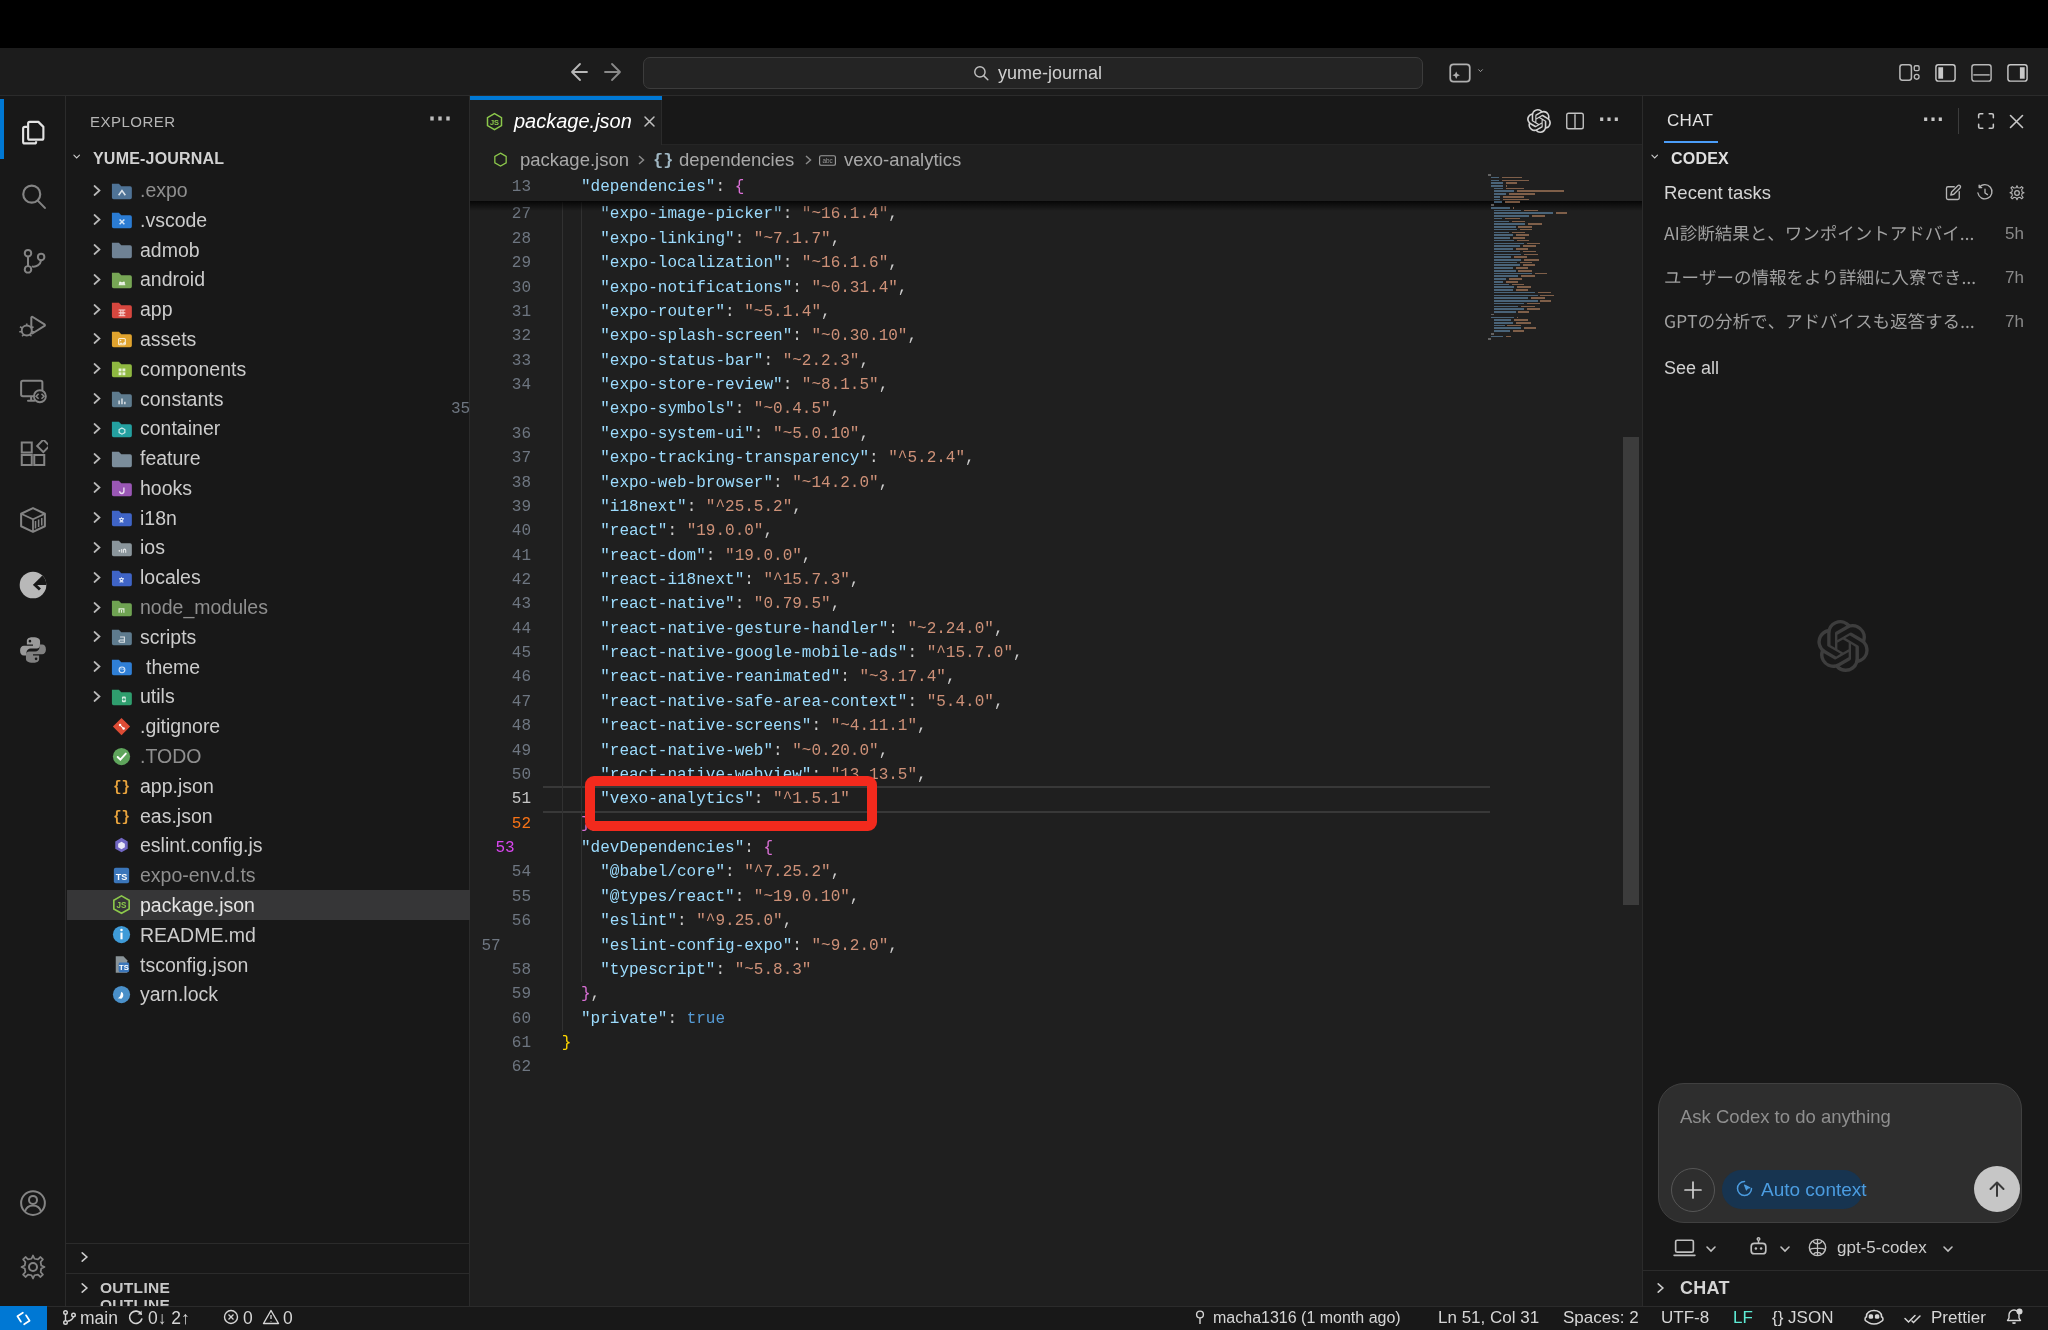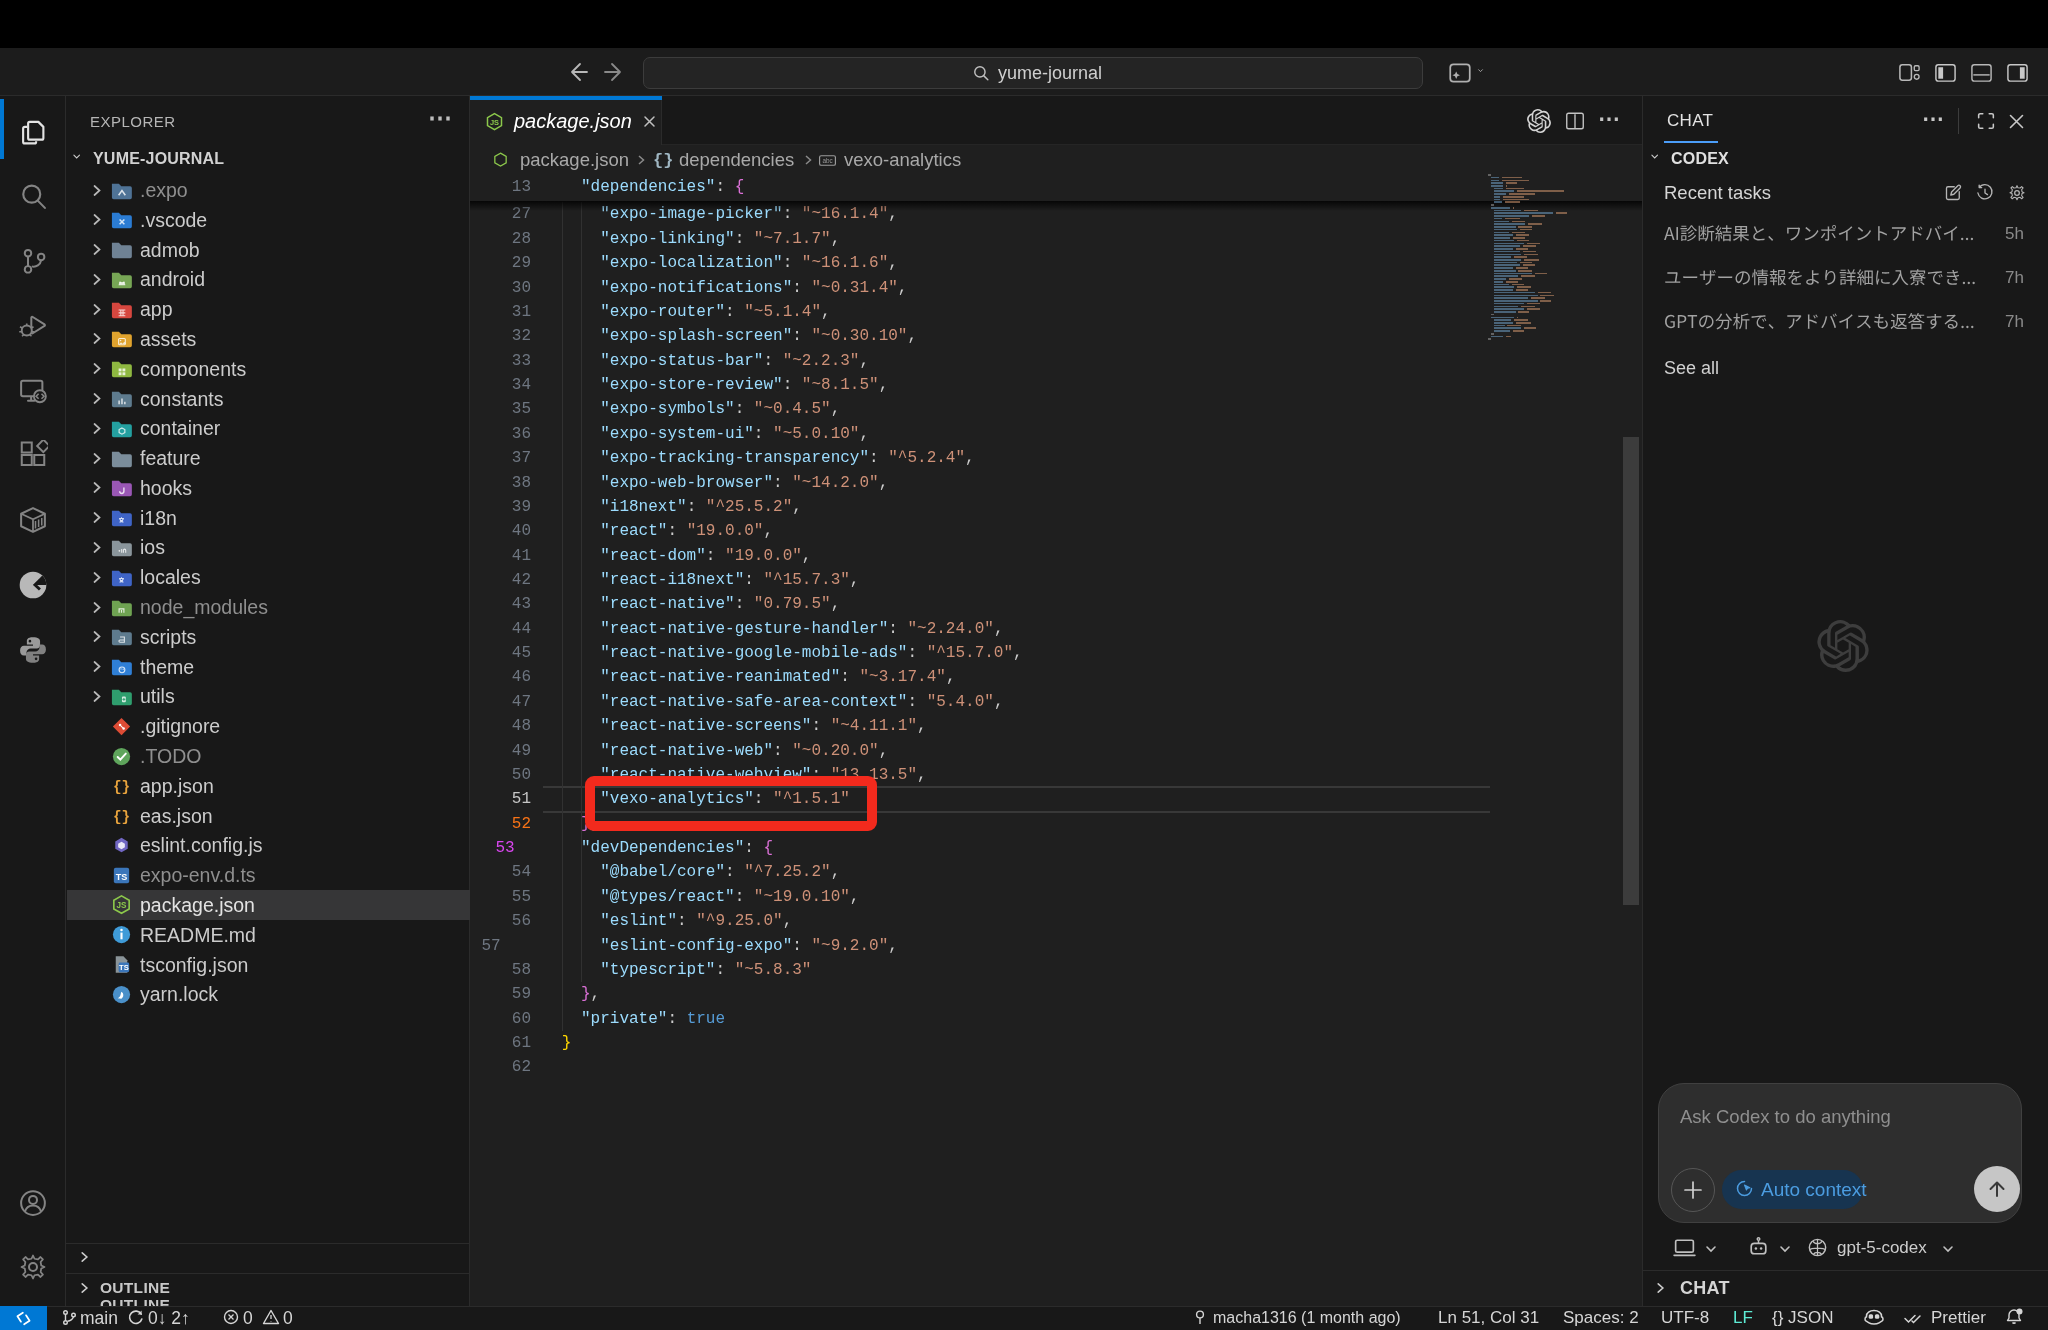--- a/index.html
+++ b/index.html
@@ -242,21 +242,21 @@
 <div style="position:absolute;left:140px;top:636.8499999999999px;transform:translateY(-50%);font-family:'Liberation Sans',sans-serif;font-size:19.5px;font-weight:400;color:#cccccc;white-space:nowrap;">scripts</div>
 <svg style="position:absolute;left:90px;top:659.14px;" width="15" height="15" viewBox="0 0 15 15">
     <path d="M4.5 3 l5 4.5 -5 4.5" stroke="#b9b9b9" stroke-width="1.7" fill="none" stroke-linecap="round"></path>
   </svg>
 <svg style="position:absolute;left:110px;top:655.14px;" width="23" height="23" viewBox="0 0 24 24">
     <path d="M2 5 h7.2 l2.6 2.6 H21 a1.8 1.8 0 0 1 1.8 1.8 v9.8 a1.8 1.8 0 0 1 -1.8 1.8 H3.8 A1.8 1.8 0 0 1 2 19.2 V5z" fill="#2f7fd6"></path>
     <circle cx="12.5" cy="15.5" r="3" fill="none" stroke="#ffffffcc" stroke-width="1.2"></circle>
     <circle cx="11.5" cy="14.5" r=".7" fill="#ffffffcc"></circle>
     <circle cx="13.8" cy="14.8" r=".7" fill="#ffffffcc"></circle>
   </svg>
-<div style="position:absolute;left:140px;top:666.64px;transform:translateY(-50%);font-family:'Liberation Sans',sans-serif;font-size:19.5px;font-weight:400;color:#cccccc;white-space:nowrap;">theme</div>
+<div style="position:absolute;left:146px;top:666.64px;transform:translateY(-50%);font-family:'Liberation Sans',sans-serif;font-size:19.5px;font-weight:400;color:#cccccc;white-space:nowrap;">theme</div>
 <svg style="position:absolute;left:90px;top:688.9300000000001px;" width="15" height="15" viewBox="0 0 15 15">
     <path d="M4.5 3 l5 4.5 -5 4.5" stroke="#b9b9b9" stroke-width="1.7" fill="none" stroke-linecap="round"></path>
   </svg>
 <svg style="position:absolute;left:110px;top:684.9300000000001px;" width="23" height="23" viewBox="0 0 24 24">
     <path d="M2 5 h7.2 l2.6 2.6 H21 a1.8 1.8 0 0 1 1.8 1.8 v9.8 a1.8 1.8 0 0 1 -1.8 1.8 H3.8 A1.8 1.8 0 0 1 2 19.2 V5z" fill="#2f9e6e"></path>
     <rect x="12.5" y="12" width="4" height="6" rx="1" fill="#ffffffcc"></rect>
     <path d="M14.5 13.5 v3 M13 15 h3" stroke="#2f9e6e" stroke-width="1"></path>
   </svg>
 <div style="position:absolute;left:140px;top:696.4300000000001px;transform:translateY(-50%);font-family:'Liberation Sans',sans-serif;font-size:19.5px;font-weight:400;color:#cccccc;white-space:nowrap;">utils</div>
 <svg style="position:absolute;left:110px;top:714.72px;" width="23" height="23" viewBox="0 0 24 24">
@@ -370,21 +370,21 @@
 <div style="position:absolute;left:451px;width:80px;top:275.5px;height:24.37px;line-height:24.37px;text-align:right;font-family:'Liberation Mono',monospace;font-size:16px;color:#6e7681">30</div>
 <div style="position:absolute;left:561.8px;top:275.5px;height:24.37px;line-height:24.37px;font-family:'Liberation Mono',monospace;font-size:16px;white-space:pre;"><span style="color:#9CDCFE">&nbsp;&nbsp;&nbsp;&nbsp;"expo-notifications"</span><span style="color:#cccccc">: </span><span style="color:#CE9178">"~0.31.4"</span><span style="color:#cccccc">,</span></div>
 <div style="position:absolute;left:451px;width:80px;top:299.9px;height:24.37px;line-height:24.37px;text-align:right;font-family:'Liberation Mono',monospace;font-size:16px;color:#6e7681">31</div>
 <div style="position:absolute;left:561.8px;top:299.9px;height:24.37px;line-height:24.37px;font-family:'Liberation Mono',monospace;font-size:16px;white-space:pre;"><span style="color:#9CDCFE">&nbsp;&nbsp;&nbsp;&nbsp;"expo-router"</span><span style="color:#cccccc">: </span><span style="color:#CE9178">"~5.1.4"</span><span style="color:#cccccc">,</span></div>
 <div style="position:absolute;left:451px;width:80px;top:324.2px;height:24.37px;line-height:24.37px;text-align:right;font-family:'Liberation Mono',monospace;font-size:16px;color:#6e7681">32</div>
 <div style="position:absolute;left:561.8px;top:324.2px;height:24.37px;line-height:24.37px;font-family:'Liberation Mono',monospace;font-size:16px;white-space:pre;"><span style="color:#9CDCFE">&nbsp;&nbsp;&nbsp;&nbsp;"expo-splash-screen"</span><span style="color:#cccccc">: </span><span style="color:#CE9178">"~0.30.10"</span><span style="color:#cccccc">,</span></div>
 <div style="position:absolute;left:451px;width:80px;top:348.6px;height:24.37px;line-height:24.37px;text-align:right;font-family:'Liberation Mono',monospace;font-size:16px;color:#6e7681">33</div>
 <div style="position:absolute;left:561.8px;top:348.6px;height:24.37px;line-height:24.37px;font-family:'Liberation Mono',monospace;font-size:16px;white-space:pre;"><span style="color:#9CDCFE">&nbsp;&nbsp;&nbsp;&nbsp;"expo-status-bar"</span><span style="color:#cccccc">: </span><span style="color:#CE9178">"~2.2.3"</span><span style="color:#cccccc">,</span></div>
 <div style="position:absolute;left:451px;width:80px;top:373.0px;height:24.37px;line-height:24.37px;text-align:right;font-family:'Liberation Mono',monospace;font-size:16px;color:#6e7681">34</div>
 <div style="position:absolute;left:561.8px;top:373.0px;height:24.37px;line-height:24.37px;font-family:'Liberation Mono',monospace;font-size:16px;white-space:pre;"><span style="color:#9CDCFE">&nbsp;&nbsp;&nbsp;&nbsp;"expo-store-review"</span><span style="color:#cccccc">: </span><span style="color:#CE9178">"~8.1.5"</span><span style="color:#cccccc">,</span></div>
-<div style="position:absolute;left:451px;width:80px;top:397.4px;height:24.37px;line-height:24.37px;text-align:right;font-family:'Liberation Mono',monospace;font-size:16px;color:#6e7681">35</div>
+<div style="position:absolute;left:451px;width:80px;top:397.4px;height:24.37px;line-height:24.37px;font-family:'Liberation Mono',monospace;font-size:16px;color:#6e7681">35</div>
 <div style="position:absolute;left:561.8px;top:397.4px;height:24.37px;line-height:24.37px;font-family:'Liberation Mono',monospace;font-size:16px;white-space:pre;"><span style="color:#9CDCFE">&nbsp;&nbsp;&nbsp;&nbsp;"expo-symbols"</span><span style="color:#cccccc">: </span><span style="color:#CE9178">"~0.4.5"</span><span style="color:#cccccc">,</span></div>
 <div style="position:absolute;left:451px;width:80px;top:421.7px;height:24.37px;line-height:24.37px;text-align:right;font-family:'Liberation Mono',monospace;font-size:16px;color:#6e7681">36</div>
 <div style="position:absolute;left:561.8px;top:421.7px;height:24.37px;line-height:24.37px;font-family:'Liberation Mono',monospace;font-size:16px;white-space:pre;"><span style="color:#9CDCFE">&nbsp;&nbsp;&nbsp;&nbsp;"expo-system-ui"</span><span style="color:#cccccc">: </span><span style="color:#CE9178">"~5.0.10"</span><span style="color:#cccccc">,</span></div>
 <div style="position:absolute;left:451px;width:80px;top:446.1px;height:24.37px;line-height:24.37px;text-align:right;font-family:'Liberation Mono',monospace;font-size:16px;color:#6e7681">37</div>
 <div style="position:absolute;left:561.8px;top:446.1px;height:24.37px;line-height:24.37px;font-family:'Liberation Mono',monospace;font-size:16px;white-space:pre;"><span style="color:#9CDCFE">&nbsp;&nbsp;&nbsp;&nbsp;"expo-tracking-transparency"</span><span style="color:#cccccc">: </span><span style="color:#CE9178">"^5.2.4"</span><span style="color:#cccccc">,</span></div>
 <div style="position:absolute;left:451px;width:80px;top:470.5px;height:24.37px;line-height:24.37px;text-align:right;font-family:'Liberation Mono',monospace;font-size:16px;color:#6e7681">38</div>
 <div style="position:absolute;left:561.8px;top:470.5px;height:24.37px;line-height:24.37px;font-family:'Liberation Mono',monospace;font-size:16px;white-space:pre;"><span style="color:#9CDCFE">&nbsp;&nbsp;&nbsp;&nbsp;"expo-web-browser"</span><span style="color:#cccccc">: </span><span style="color:#CE9178">"~14.2.0"</span><span style="color:#cccccc">,</span></div>
 <div style="position:absolute;left:451px;width:80px;top:494.8px;height:24.37px;line-height:24.37px;text-align:right;font-family:'Liberation Mono',monospace;font-size:16px;color:#6e7681">39</div>
 <div style="position:absolute;left:561.8px;top:494.8px;height:24.37px;line-height:24.37px;font-family:'Liberation Mono',monospace;font-size:16px;white-space:pre;"><span style="color:#9CDCFE">&nbsp;&nbsp;&nbsp;&nbsp;"i18next"</span><span style="color:#cccccc">: </span><span style="color:#CE9178">"^25.5.2"</span><span style="color:#cccccc">,</span></div>
 <div style="position:absolute;left:451px;width:80px;top:519.2px;height:24.37px;line-height:24.37px;text-align:right;font-family:'Liberation Mono',monospace;font-size:16px;color:#6e7681">40</div>

